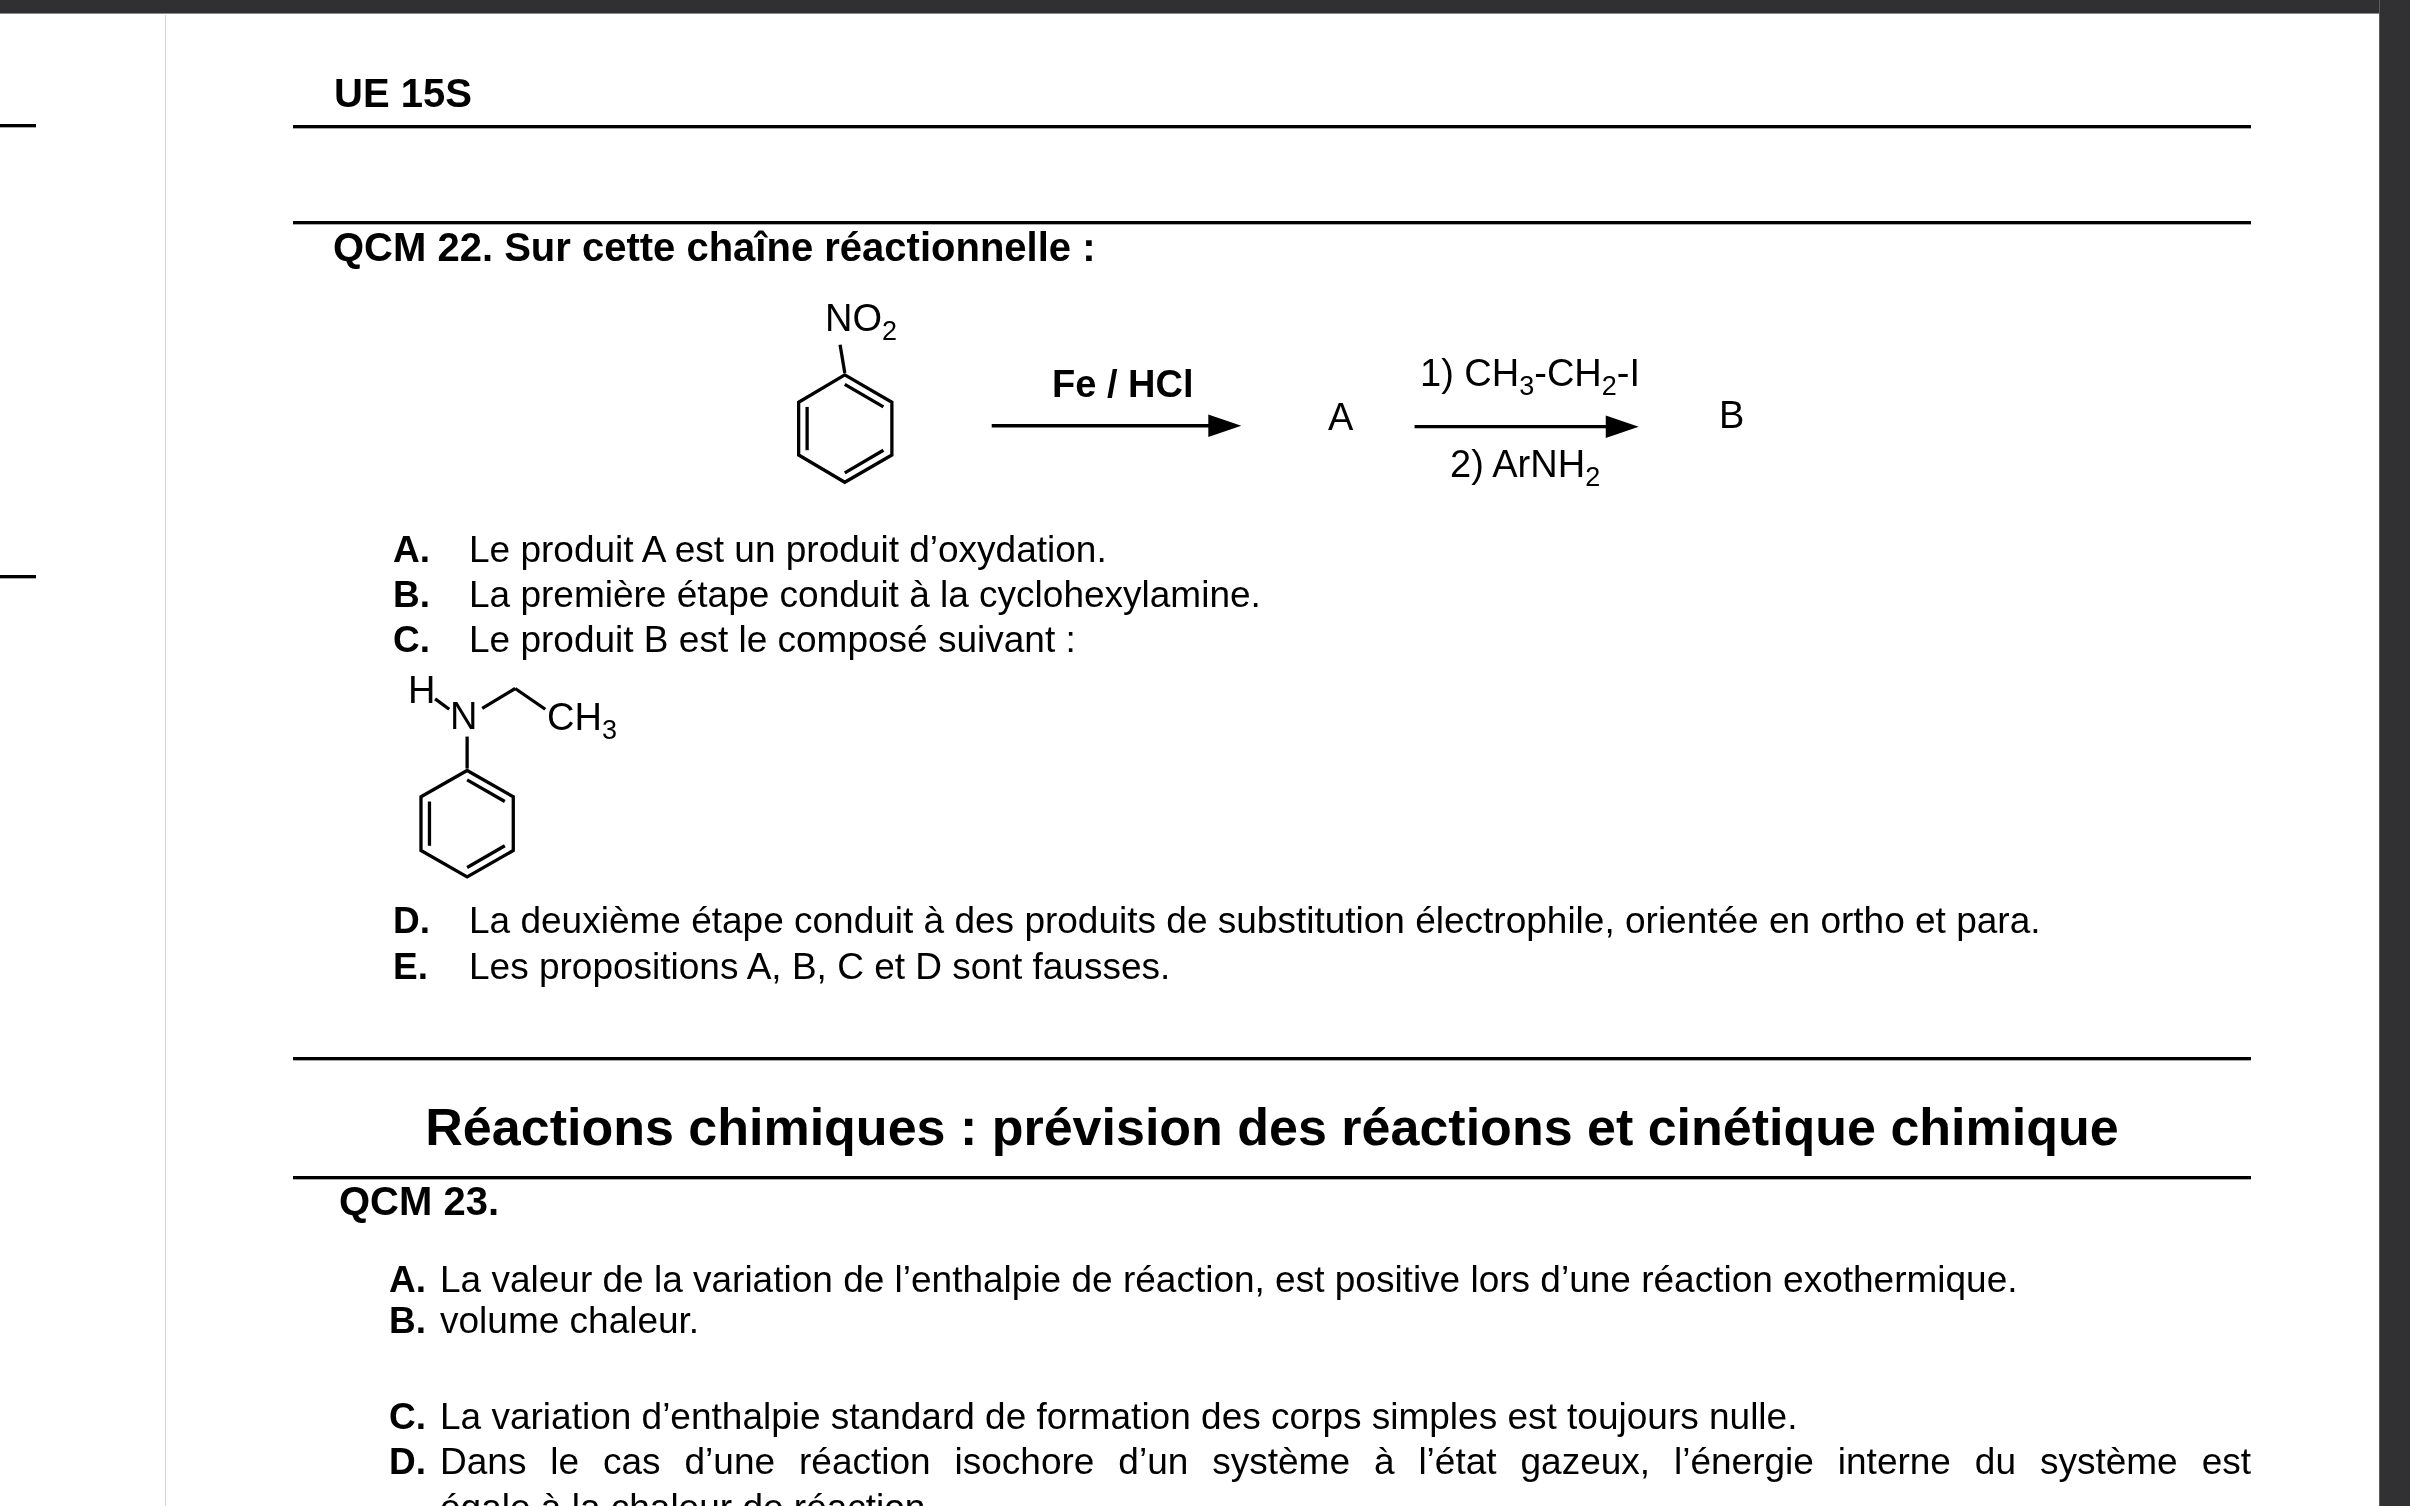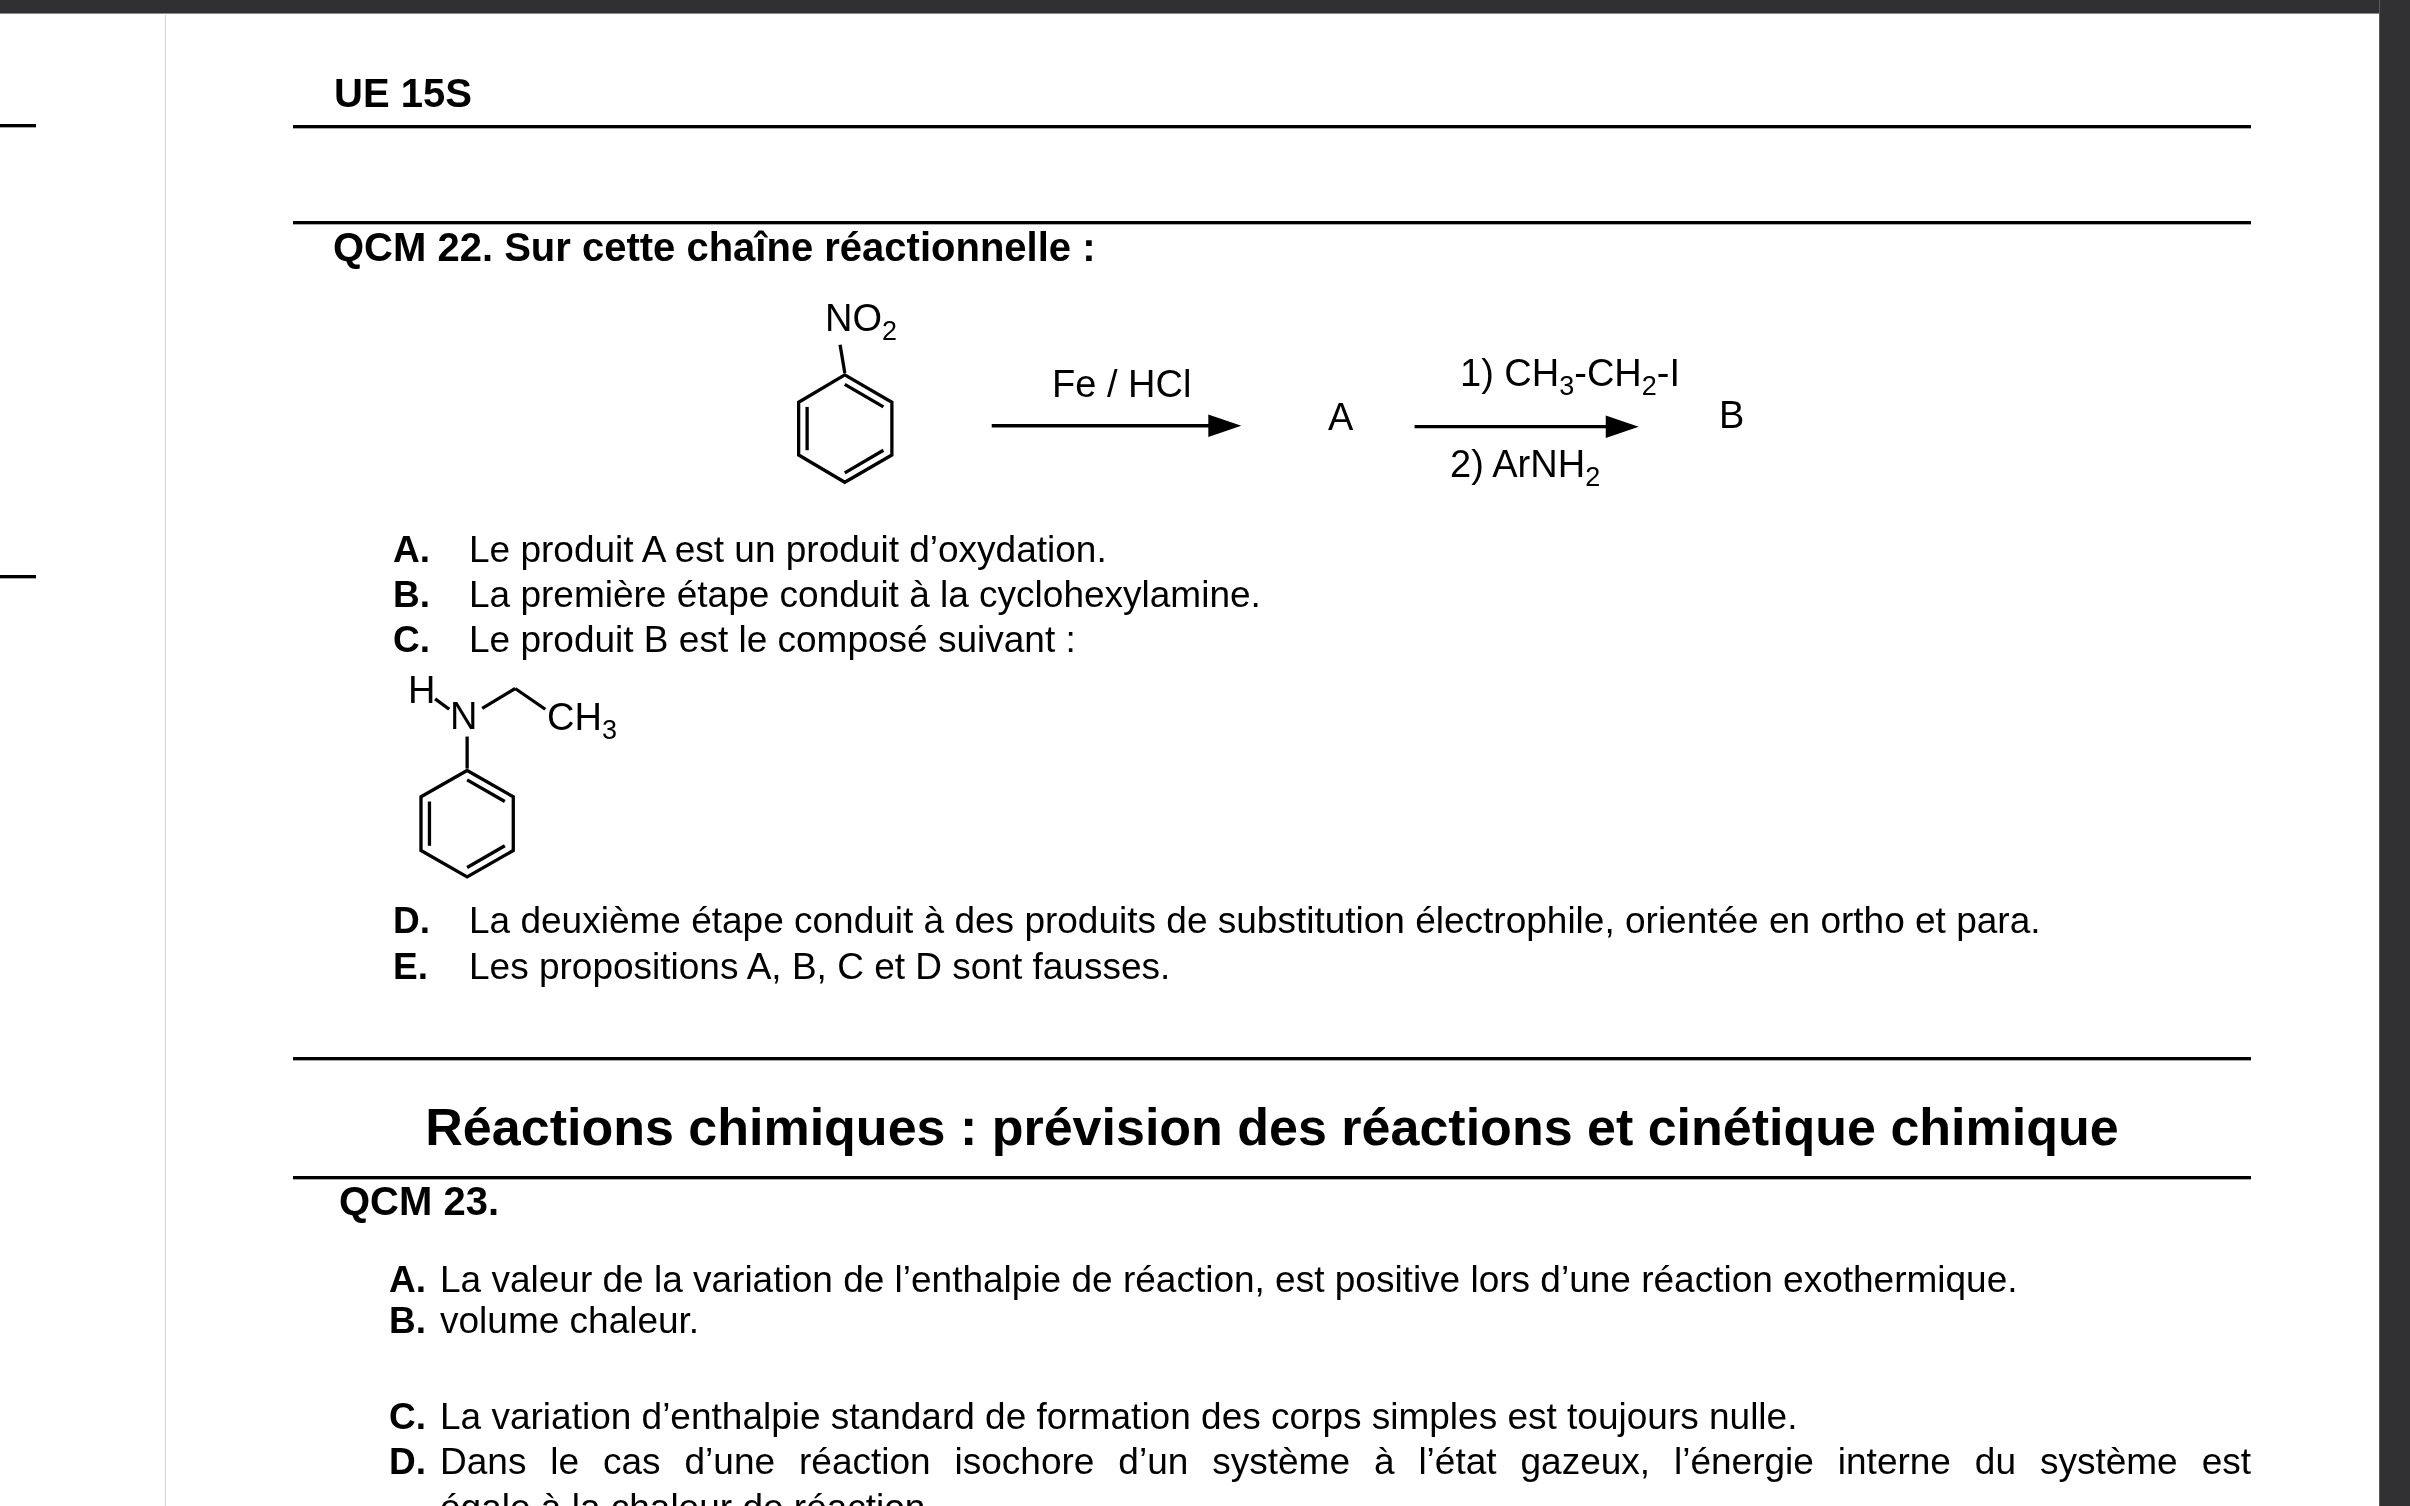--- a/index.html
+++ b/index.html
@@ -95,25 +95,25 @@
         <line x1="496" y1="782" x2="496" y2="816"></line>
         <path d="M496,818 L545,846 L545,903 L496,931 L447,903 L447,846 Z"></path>
         <line x1="496" y1="828" x2="536" y2="851"></line>
         <line x1="536" y1="898" x2="496" y2="921"></line>
         <line x1="456" y1="898" x2="456" y2="851"></line>
       </g>
     </svg>
 
     <div class="chem-label" style="left:825px;top:299px;"><span>NO</span><sub>2</sub></div>
 
-    <div class="chem-label" style="left:1052px;top:365px;">Fe / HCl</div>
+    <div class="chem-label" style="left:1052px;top:365px;font-weight:bold;">Fe / HCl</div>
 
     <div class="chem-label" style="left:1328px;top:398px;">A</div>
 
-    <div class="chem-label" style="left:1420px;top:354px;margin-left:40px;"><span>1) CH</span><sub>3</sub><span>-CH</span><sub>2</sub><span>-I</span></div>
+    <div class="chem-label" style="left:1420px;top:354px;"><span>1) CH</span><sub>3</sub><span>-CH</span><sub>2</sub><span>-I</span></div>
 
     <div class="chem-label" style="left:1450px;top:445px;"><span>2) ArNH</span><sub>2</sub></div>
 
     <div class="chem-label" style="left:1719px;top:396px;">B</div>
 
     <div class="chem-label" style="left:408px;top:671px;">H</div>
     <div class="chem-label" style="left:450px;top:697px;">N</div>
     <div class="chem-label" style="left:547px;top:698px;"><span>CH</span><sub>3</sub></div>
 
     <div class="body-row" style="left:393px;top:527px;"><span class="letter22">A.</span><span>Le produit A est un produit d’oxydation.</span></div>

